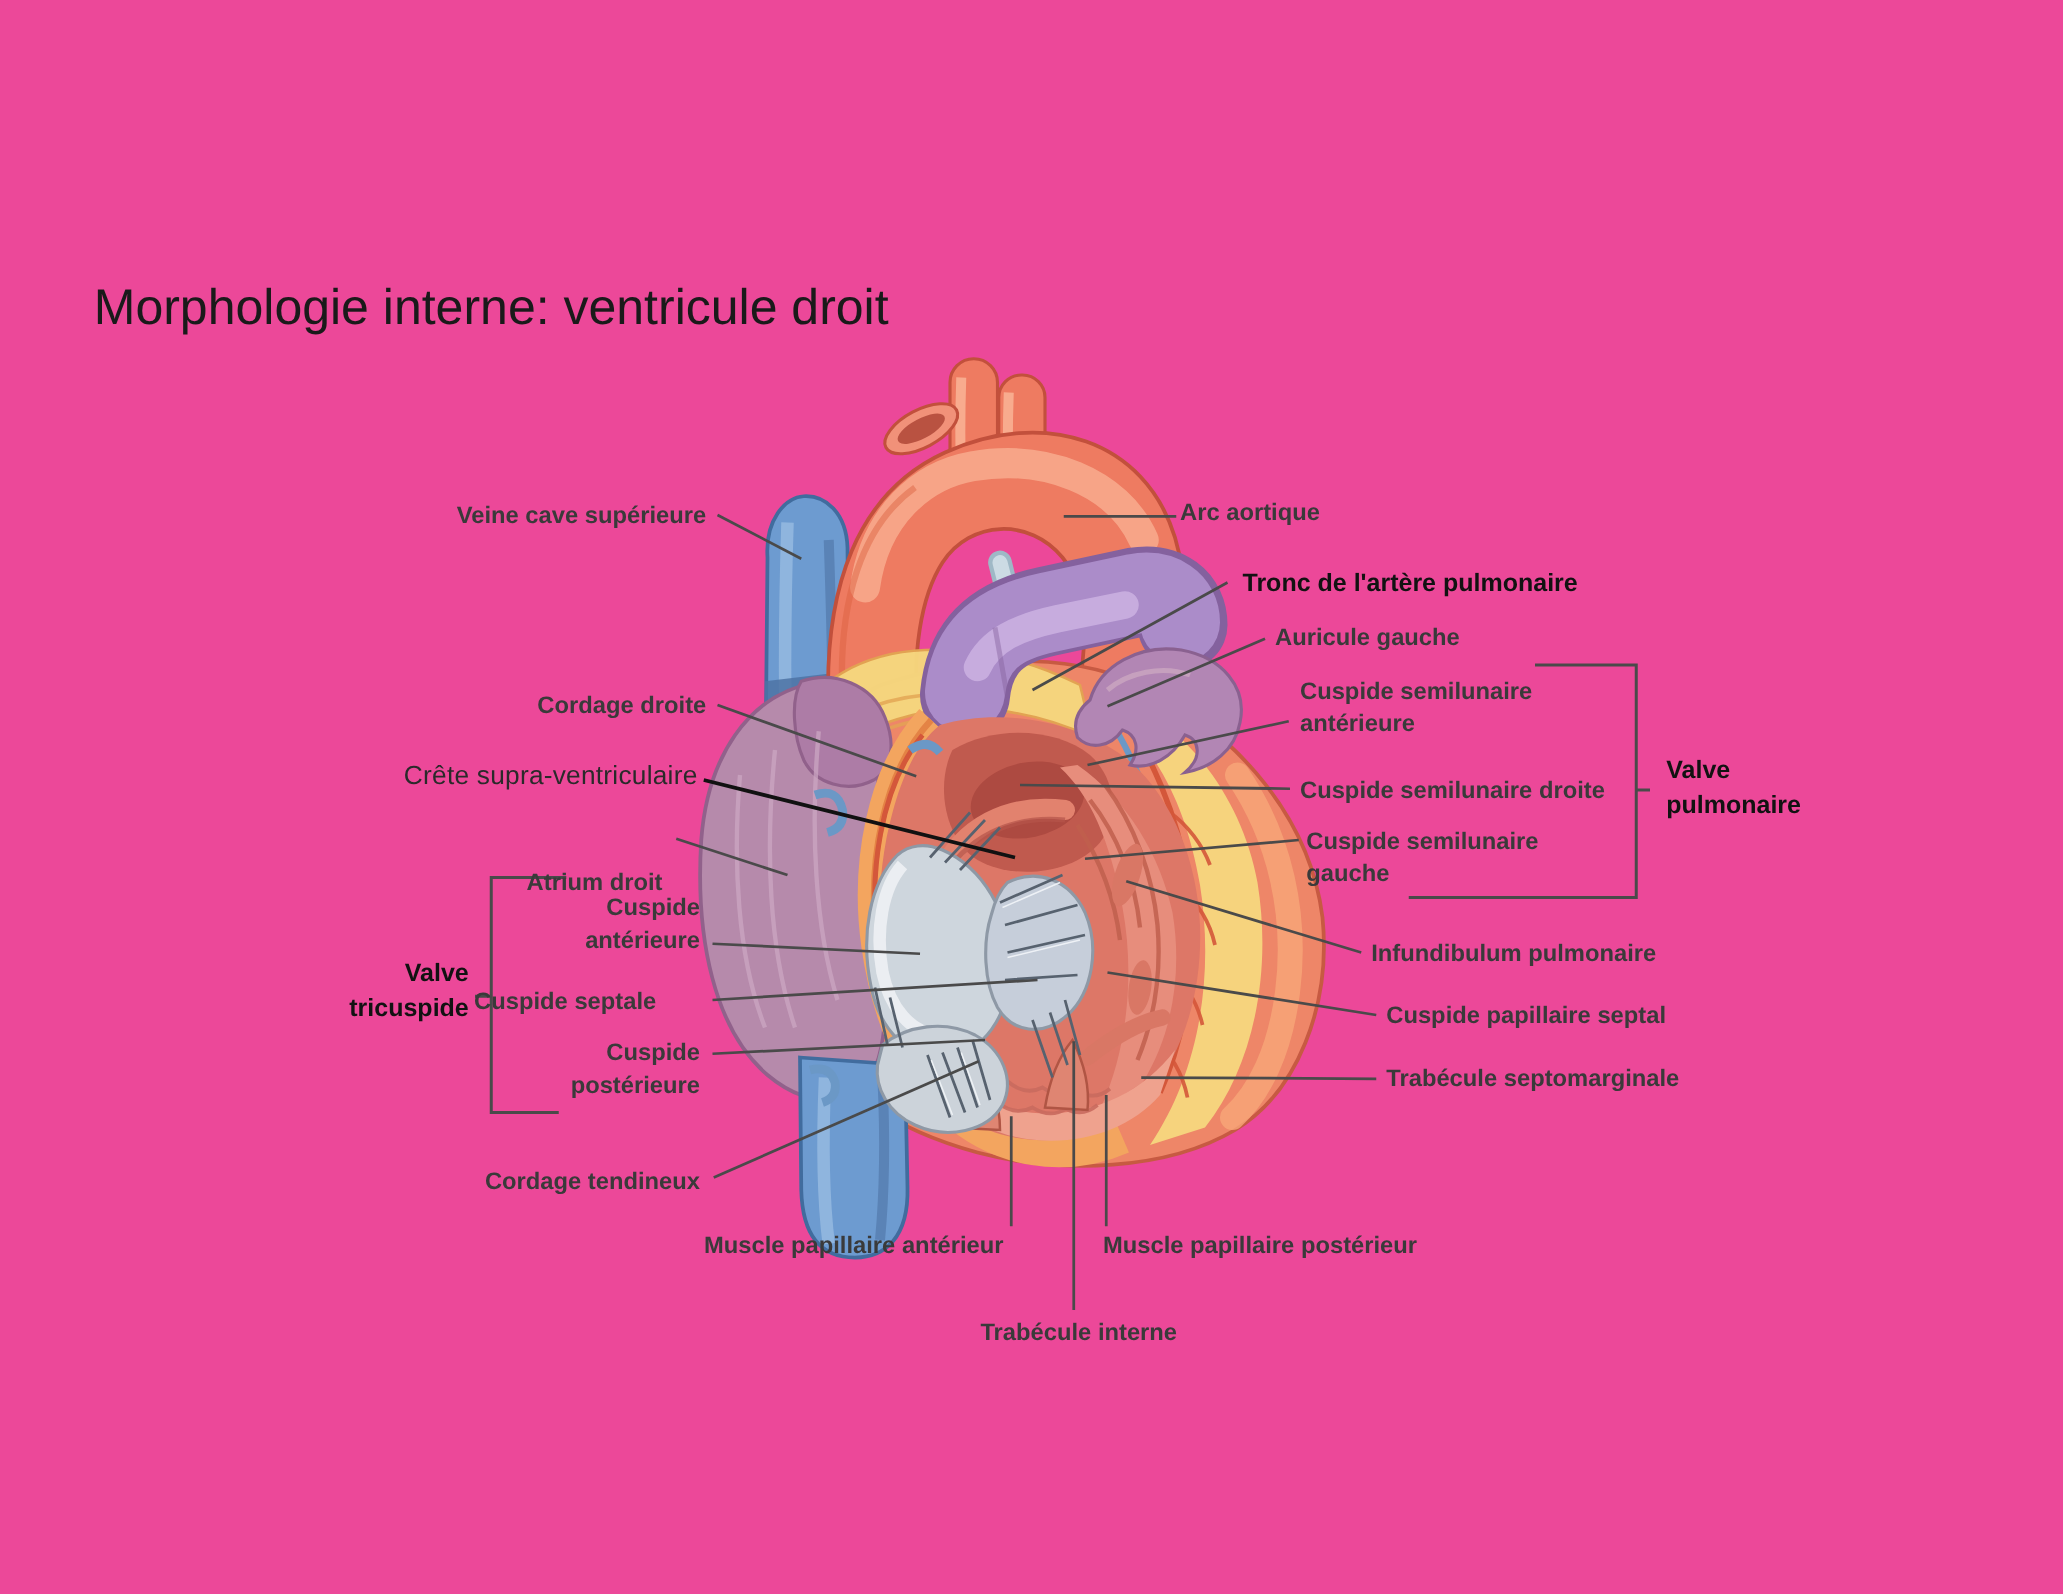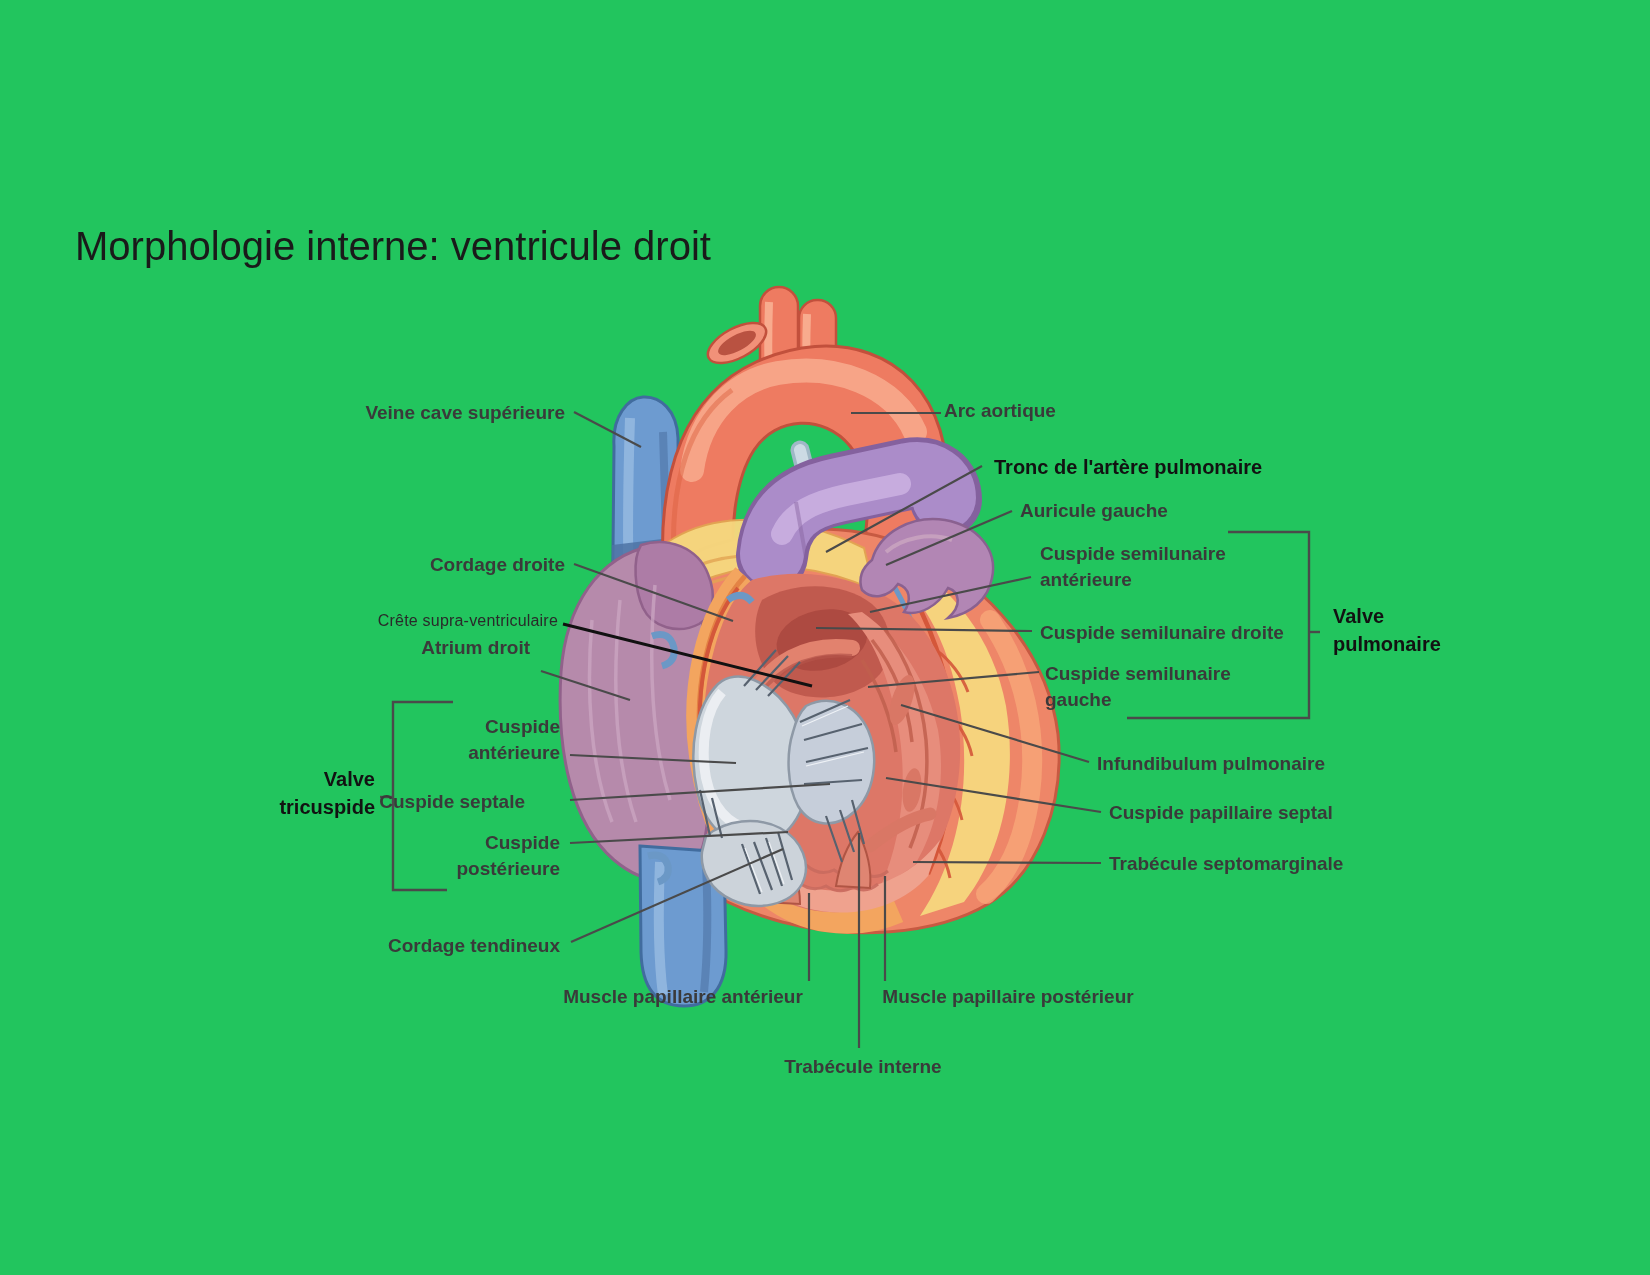--- a/index.html
+++ b/index.html
@@ -1,27 +1,27 @@
 <!DOCTYPE html>
 <html><head>
 <meta charset="utf-8">
 <style>
   html,body{margin:0;padding:0;background:#ffffff;}
-  .slide{position:relative;width:1650px;height:1275px;background:#22c55e;
+  .slide{position:relative;width:1650px;height:1275px;background:#ec4899;
          font-family:"Liberation Sans",sans-serif;overflow:hidden;}
   .title{position:absolute;left:75px;top:222px;font-size:40px;line-height:48px;
          color:#1a1a1a;font-weight:400;}
   .fig{position:absolute;left:0;top:0;width:1650px;height:1275px;}
   .lbl{position:absolute;font-size:19px;line-height:25px;font-weight:600;
        color:#3a3a3a;white-space:pre-line;}
   .two{line-height:26px;}
   .b{font-weight:800;color:#121212;font-size:20px;line-height:28px;}
   .r{text-align:right;}
   .c{text-align:center;}
-  .light{font-weight:400;font-size:16px;color:#2a2a2a;letter-spacing:.2px;}
+  .light{font-weight:400;font-size:21px;color:#2a2a2a;letter-spacing:.2px;}
 </style>
 </head>
 <body>
 
 <div class="slide">
 
   <div class="title">Morphologie interne: ventricule droit</div>
 
   <svg class="fig" viewBox="0 0 1650 1275" xmlns="http://www.w3.org/2000/svg">
 
@@ -181,21 +181,21 @@
       <polyline points="453,702 393,702 393,890 447,890" fill="none" stroke-width="2.4"></polyline>
       <line x1="393" y1="797" x2="380" y2="797" stroke-width="2.4"></line>
       <polyline points="1228,532 1309,532 1309,718 1127,718" fill="none" stroke-width="2.4"></polyline>
       <line x1="1309" y1="632" x2="1320" y2="632" stroke-width="2.4"></line>
     </g>
   </svg>
 
   <div class="lbl r" style="right:1085px;top:400px;">Veine cave supérieure</div>
   <div class="lbl r" style="right:1085px;top:552px;">Cordage droite</div>
   <div class="lbl r light" style="right:1092px;top:608px;">Crête supra-ventriculaire</div>
-  <div class="lbl r" style="right:1120px;top:635px;margin-left:11px;">Atrium droit</div>
+  <div class="lbl r" style="right:1120px;top:694px;margin-left:11px;">Atrium droit</div>
   <div class="lbl r two" style="right:1090px;top:714px;">Cuspide
 antérieure</div>
   <div class="lbl r b" style="right:1275px;top:765px;">Valve
 tricuspide</div>
   <div class="lbl r" style="right:1125px;top:789px;">Cuspide septale</div>
   <div class="lbl r two" style="right:1090px;top:830px;">Cuspide
 postérieure</div>
   <div class="lbl r" style="right:1090px;top:933px;">Cordage tendineux</div>
   <div class="lbl c" style="left:533px;width:300px;top:984px;">Muscle papillaire antérieur</div>
   <div class="lbl c" style="left:713px;width:300px;top:1054px;">Trabécule interne</div>

